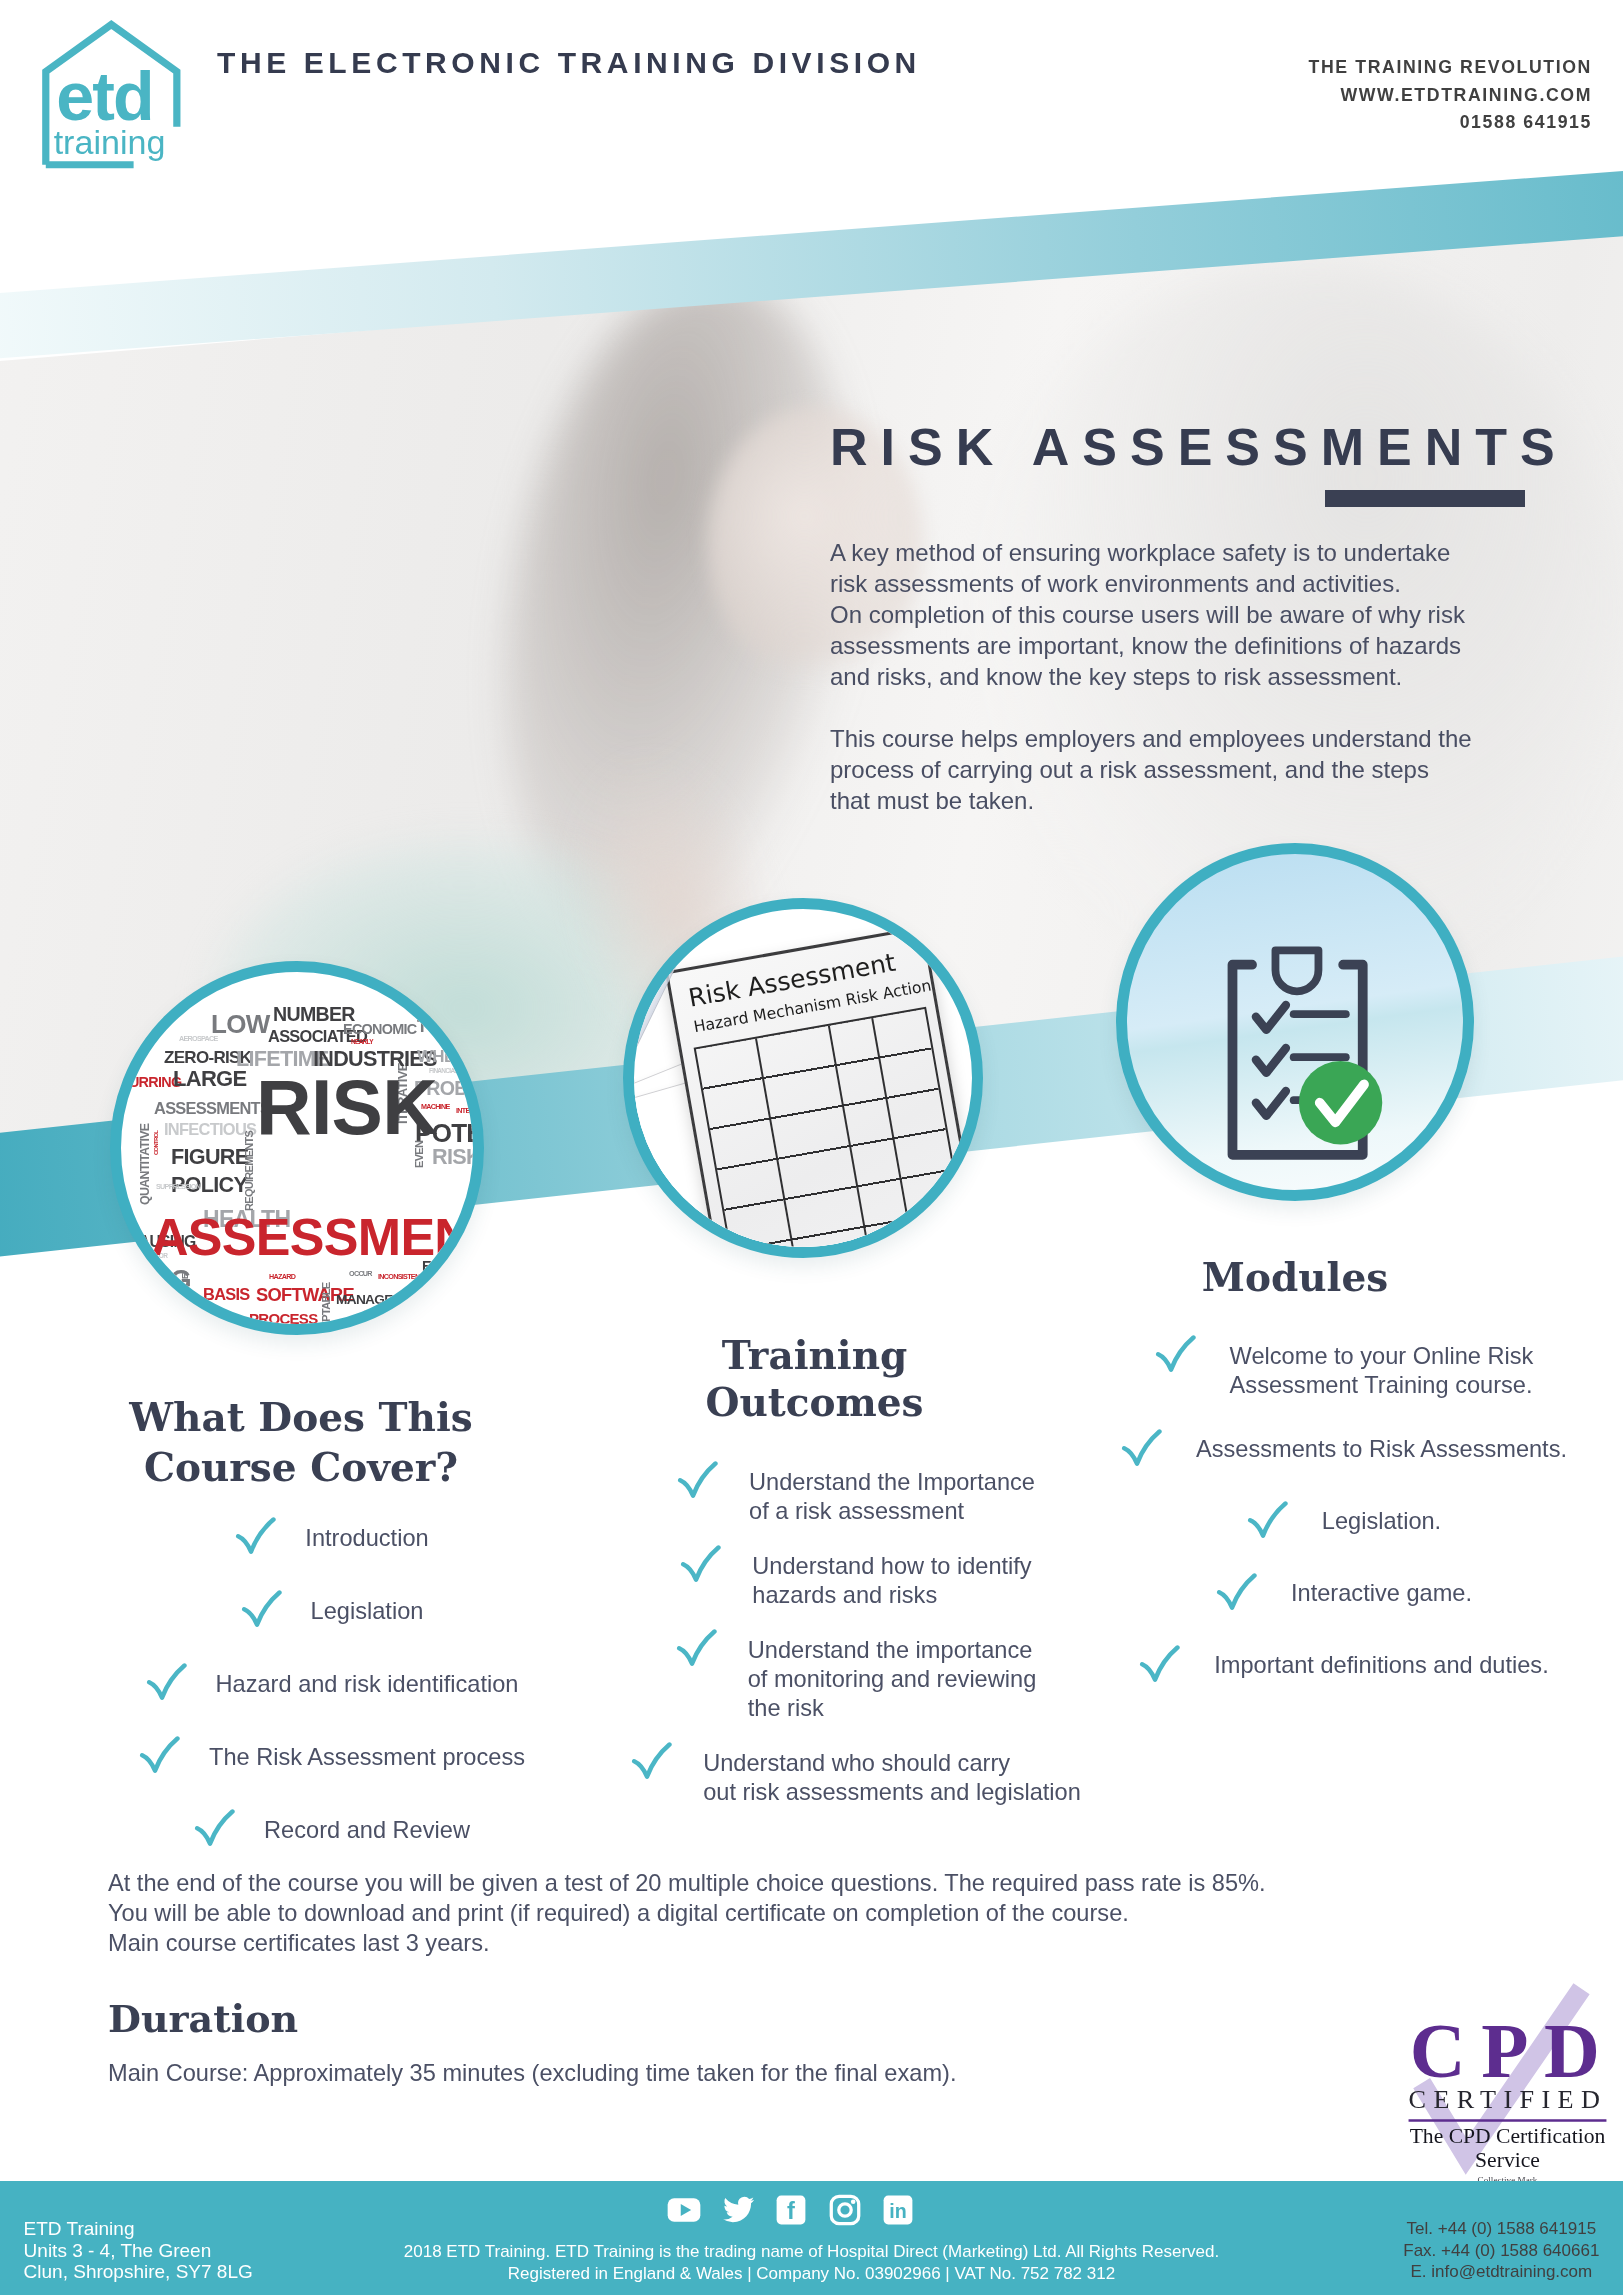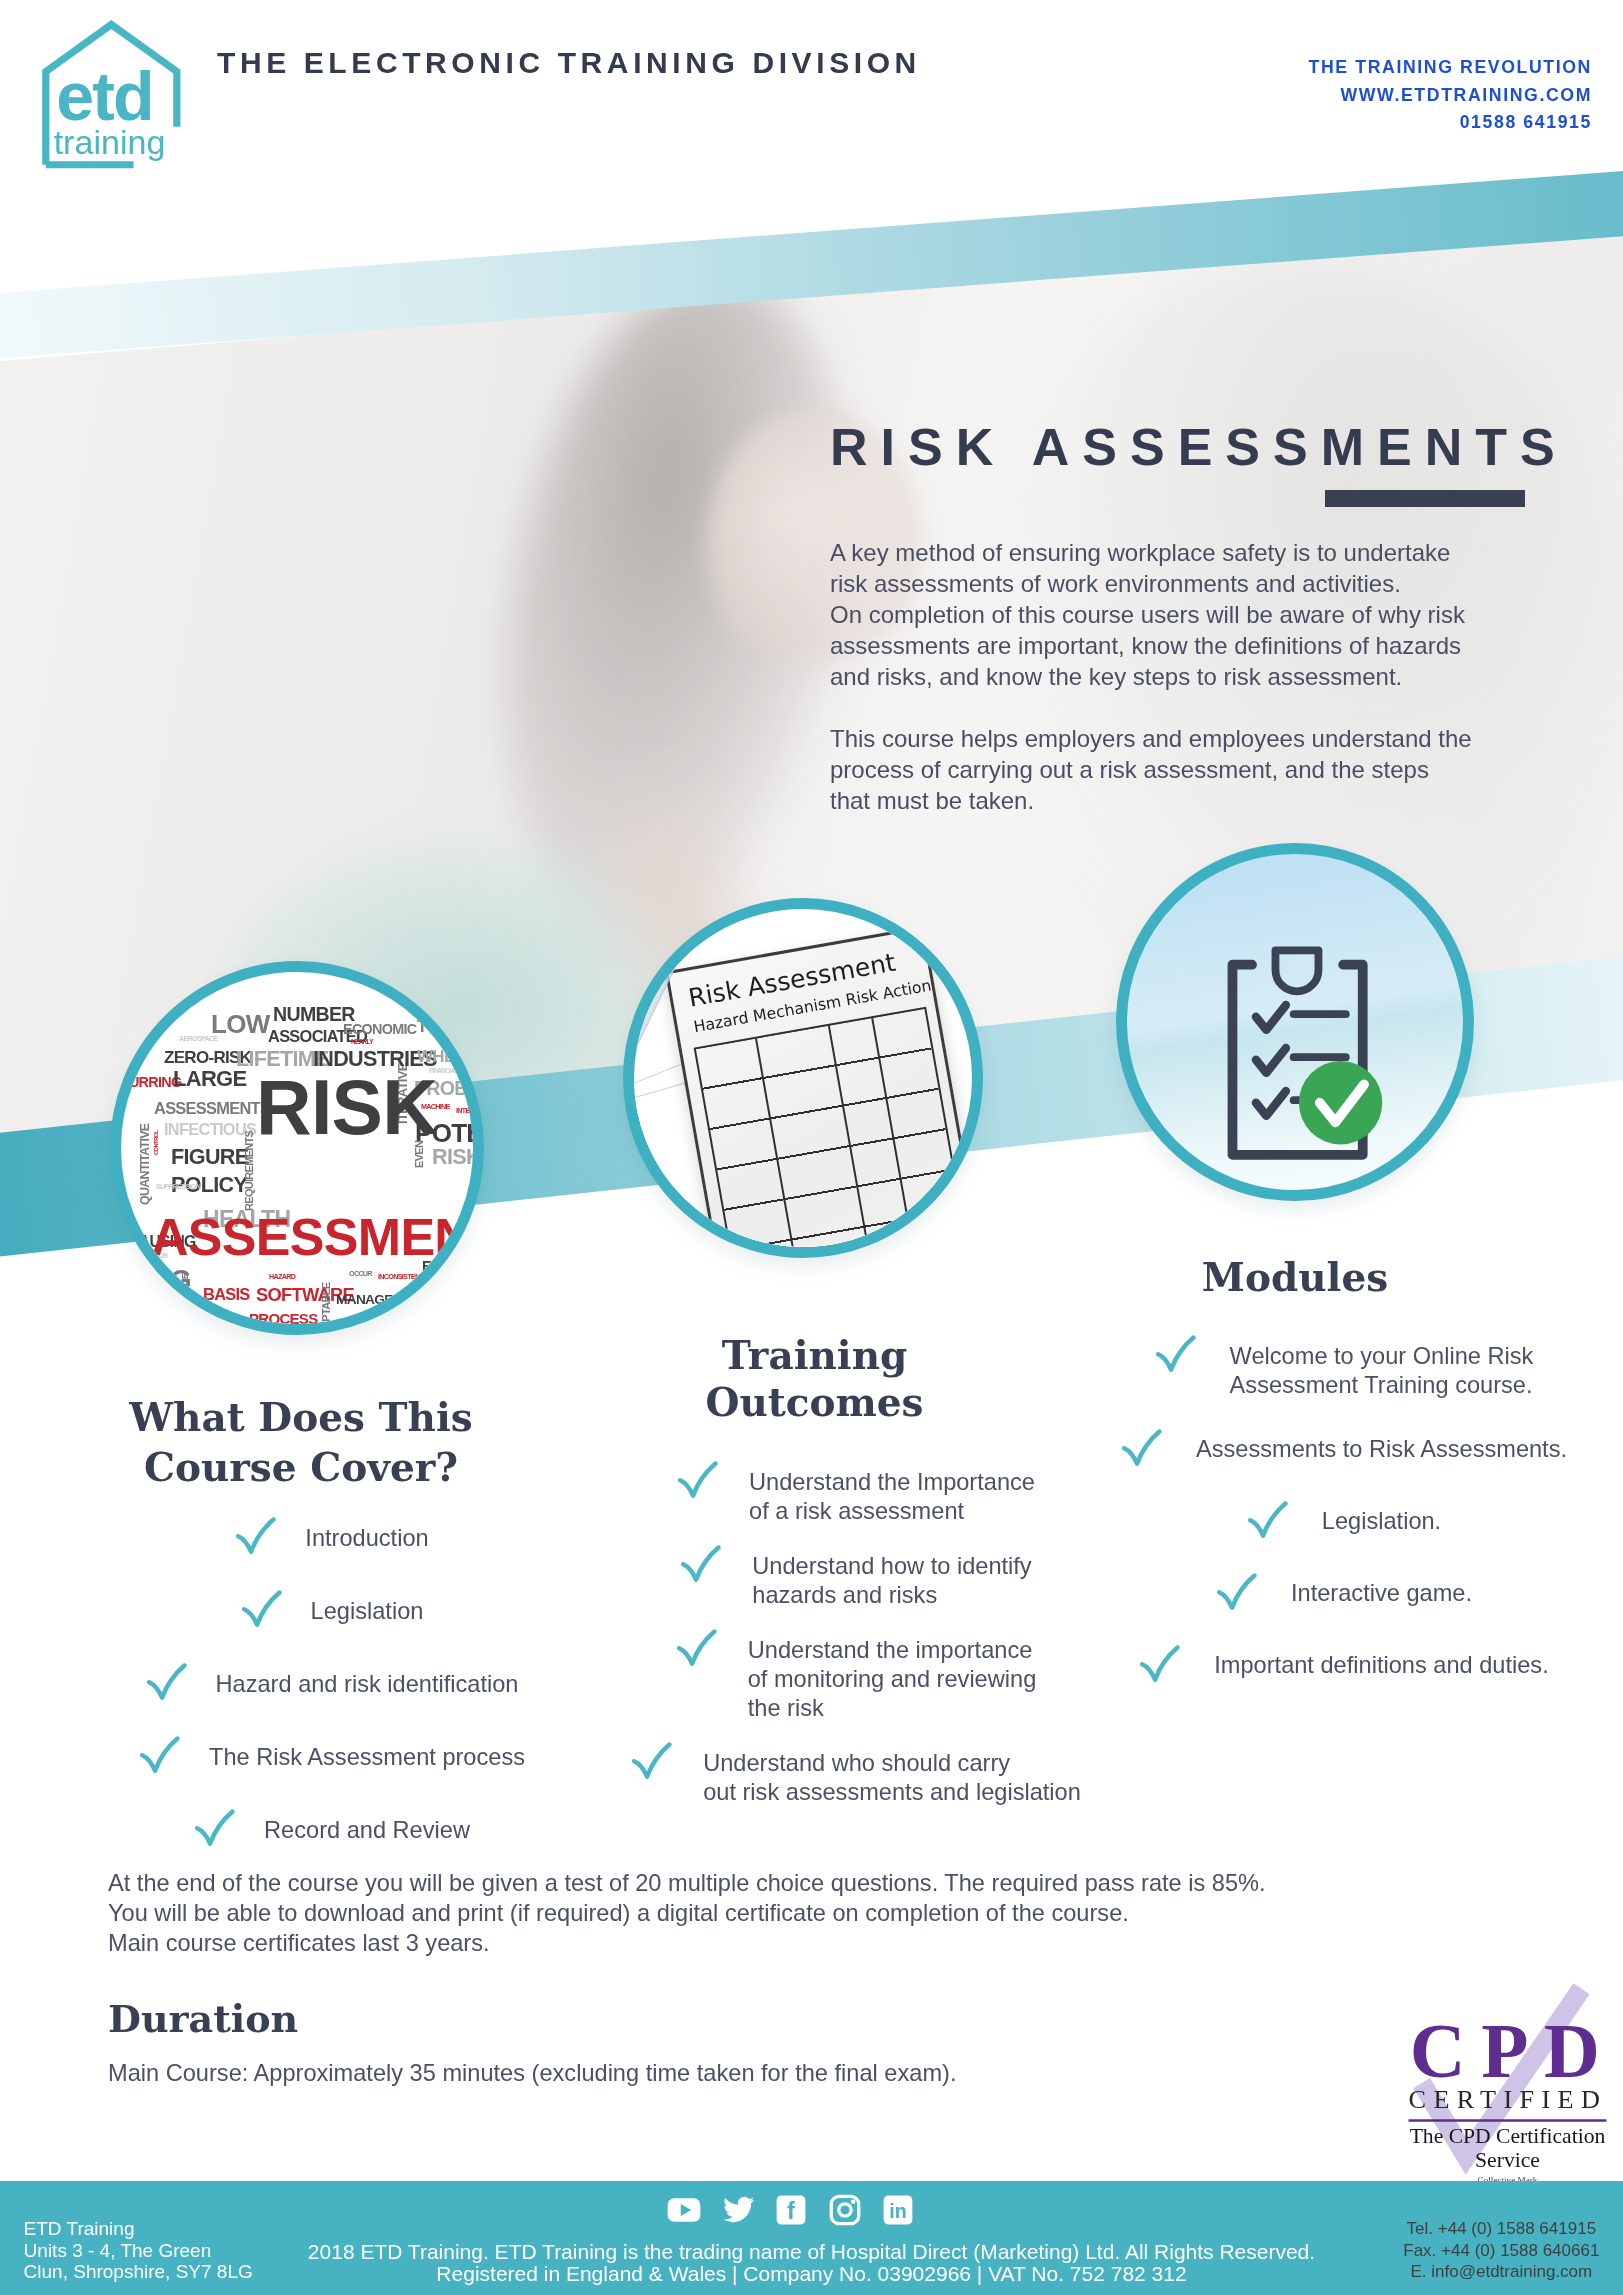--- a/index.html
+++ b/index.html
@@ -3,21 +3,21 @@
 <meta charset="utf-8">
 <style>
   html,body{margin:0;padding:0;background:#ffffff;}
   .page{position:relative;width:1623px;height:2295px;background:#fff;overflow:hidden;
         font-family:"Liberation Sans",sans-serif;color:#4b5065;}
 
   
   .logo-box{position:absolute;left:34px;top:14.4px;width:173px;height:156px;}
   .division-title{position:absolute;left:217px;top:46px;font-size:30px;font-weight:700;
         letter-spacing:4.6px;color:#353b4f;}
-  .head-right{position:absolute;right:31px;top:54px;text-align:right;color:#1d4ed8;
+  .head-right{position:absolute;right:31px;top:54px;text-align:right;color:#404040;
         font-weight:700;font-size:17.7px;line-height:27.5px;letter-spacing:1.6px;}
 
   
   .band-top{position:absolute;left:-39px;top:296px;width:1898px;height:65px;
         transform:rotate(-4.3deg);transform-origin:left top;z-index:2;
         background:linear-gradient(90deg,rgba(242,250,251,.95) 0%,#d3eaef 28%,#93ceda 62%,#54b4c5 100%);}
   .band-bottom{position:absolute;left:-39px;top:1137px;width:1898px;height:123px;
         transform:rotate(-6.2deg);transform-origin:left top;z-index:2;
         background:linear-gradient(90deg,#43abbe 0%,#68bccb 20%,#9fd5df 45%,#c8e7ee 70%,#e9f5f8 90%,rgba(255,255,255,0) 100%);}
   .photo{position:absolute;inset:0;z-index:1;
@@ -103,21 +103,21 @@
 
   
   .cpd{position:absolute;left:1402px;top:1977px;width:211px;height:211px;z-index:5;}
 
   
   .footer{position:absolute;left:0;top:2181px;width:1623px;height:115px;background:#46b2c2;z-index:6;}
   .addr{position:absolute;left:23.6px;top:37px;color:#fff;font-size:19px;line-height:21.6px;white-space:pre-line;}
   .social{position:absolute;left:667px;top:11.8px;display:flex;gap:19.6px;}
   .social svg{display:block;}
   .legal{position:absolute;left:0;top:60px;width:100%;text-align:center;color:#fff;
-        font-size:21px;line-height:21.6px;}
+        font-size:17px;line-height:21.6px;}
   .contact{position:absolute;right:23.6px;top:37px;text-align:center;color:#404040;
         font-size:17px;line-height:21.6px;white-space:pre-line;}
 </style>
 </head>
 <body>
 
 <div class="page">
 
   <div class="logo-box">
     <svg viewBox="0 0 264 238" width="173" height="156">

